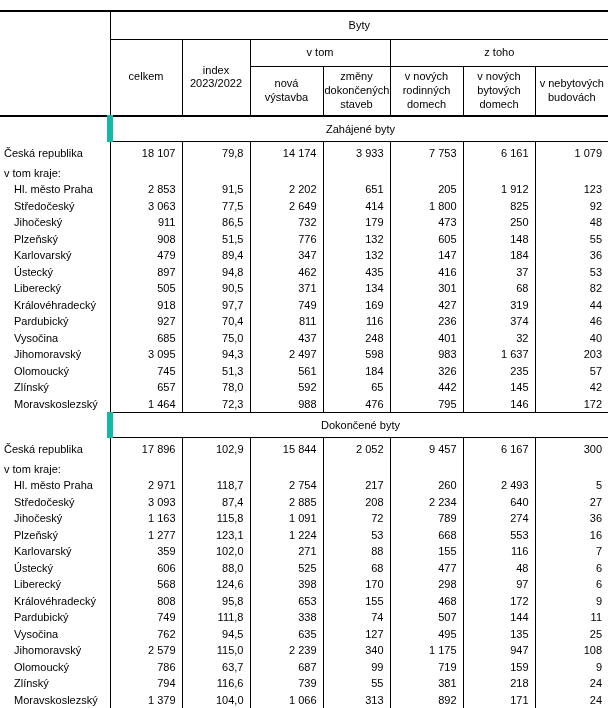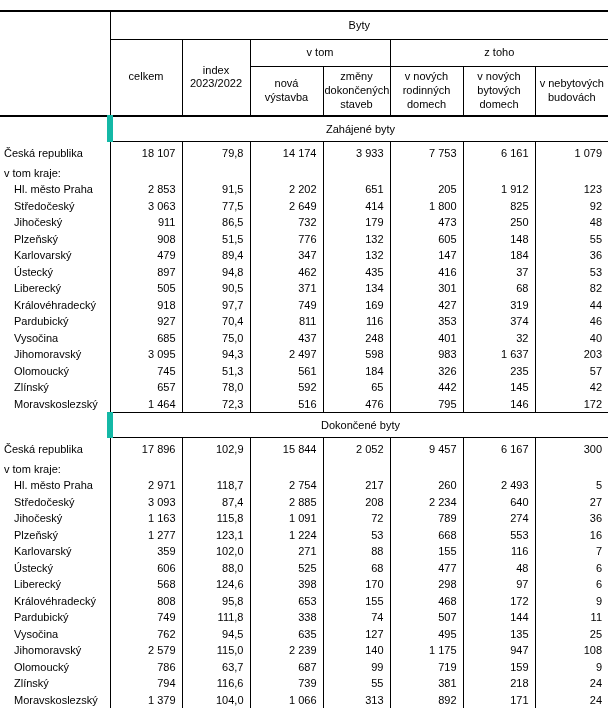--- a/index.html
+++ b/index.html
@@ -239,21 +239,21 @@
           <td class="num-cell">427</td>
           <td class="num-cell">319</td>
           <td class="num-cell">44</td>
         </tr>
         <tr>
           <td class="label-cell region">Pardubický</td>
           <td class="num-cell">927</td>
           <td class="num-cell">70,4</td>
           <td class="num-cell">811</td>
           <td class="num-cell">116</td>
-          <td class="num-cell">353</td>
+          <td class="num-cell">236</td>
           <td class="num-cell">374</td>
           <td class="num-cell">46</td>
         </tr>
         <tr>
           <td class="label-cell region">Vysočina</td>
           <td class="num-cell">685</td>
           <td class="num-cell">75,0</td>
           <td class="num-cell">437</td>
           <td class="num-cell">248</td>
           <td class="num-cell">401</td>
@@ -287,21 +287,21 @@
           <td class="num-cell">592</td>
           <td class="num-cell">65</td>
           <td class="num-cell">442</td>
           <td class="num-cell">145</td>
           <td class="num-cell">42</td>
         </tr>
         <tr>
           <td class="label-cell region">Moravskoslezský</td>
           <td class="num-cell">1 464</td>
           <td class="num-cell">72,3</td>
-          <td class="num-cell">516</td>
+          <td class="num-cell">988</td>
           <td class="num-cell">476</td>
           <td class="num-cell">795</td>
           <td class="num-cell">146</td>
           <td class="num-cell">172</td>
         </tr>
       </tbody>
 
   <tbody>
     <tr class="band">
       <td class="band-left"></td>
@@ -427,21 +427,21 @@
           <td class="num-cell">127</td>
           <td class="num-cell">495</td>
           <td class="num-cell">135</td>
           <td class="num-cell">25</td>
         </tr>
         <tr>
           <td class="label-cell region">Jihomoravský</td>
           <td class="num-cell">2 579</td>
           <td class="num-cell">115,0</td>
           <td class="num-cell">2 239</td>
-          <td class="num-cell">140</td>
+          <td class="num-cell">340</td>
           <td class="num-cell">1 175</td>
           <td class="num-cell">947</td>
           <td class="num-cell">108</td>
         </tr>
         <tr>
           <td class="label-cell region">Olomoucký</td>
           <td class="num-cell">786</td>
           <td class="num-cell">63,7</td>
           <td class="num-cell">687</td>
           <td class="num-cell">99</td>

